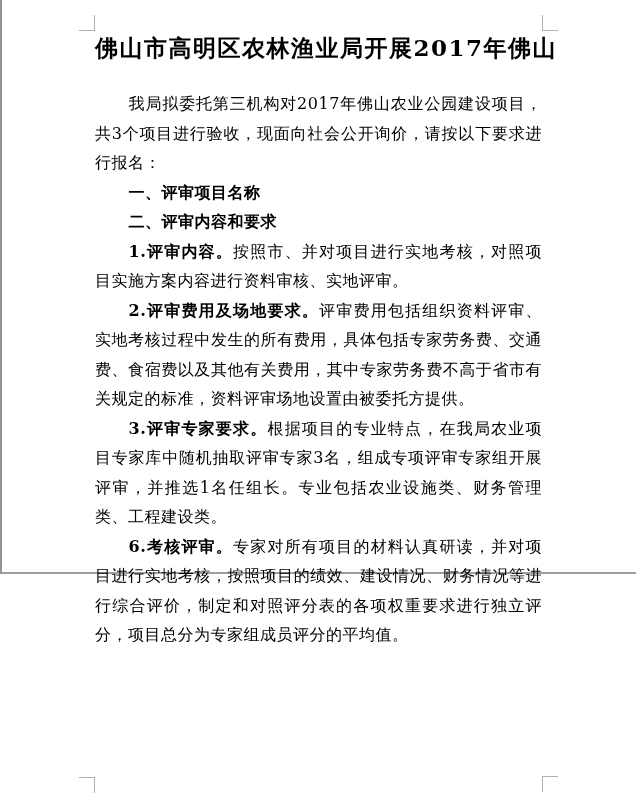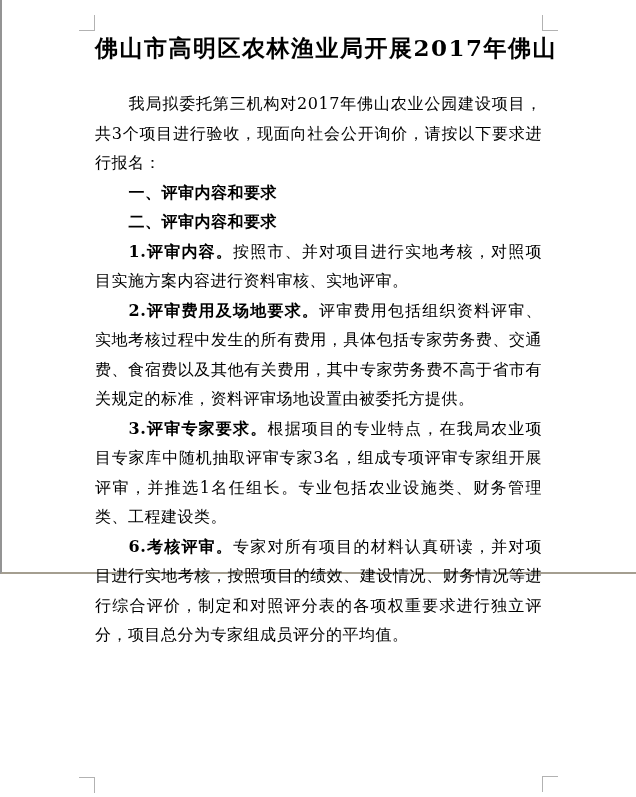--- a/index.html
+++ b/index.html
@@ -62,21 +62,21 @@
   <span class="crop br"></span>
 
   <div class="textarea">
 
     <div class="title">
       <div>佛山市高明区农林渔业局开展2017年佛山</div>
     </div>
 
     <p class="para">我局拟委托第三机构对2017年佛山农业公园建设项目，共3个项目进行验收，现面向社会公开询价，请按以下要求进行报名：</p>
 
-    <p class="para heading">一、评审内容和要求</p>
+    <p class="para heading">一、评审项目名称</p>
 
 
     <p class="para heading">二、评审内容和要求</p>
 
     <p class="para"><span class="lead">1.评审内容。</span><span>按照市、并对项目进行实地考核，对照项目实施方案内容进行资料审核、实地评审。</span></p>
 
     <p class="para"><span class="lead">2.评审费用及场地要求。</span><span>评审费用包括组织资料评审、实地考核过程中发生的所有费用，具体包括专家劳务费、交通费、食宿费以及其他有关费用，其中专家劳务费不高于省市有关规定的标准，资料评审场地设置由被委托方提供。</span></p>
 
     <p class="para"><span class="lead">3.评审专家要求。</span><span>根据项目的专业特点，在我局农业项目专家库中随机抽取评审专家3名，组成专项评审专家组开展评审，并推选1名任组长。专业包括农业设施类、财务管理类、工程建设类。</span></p>
 

